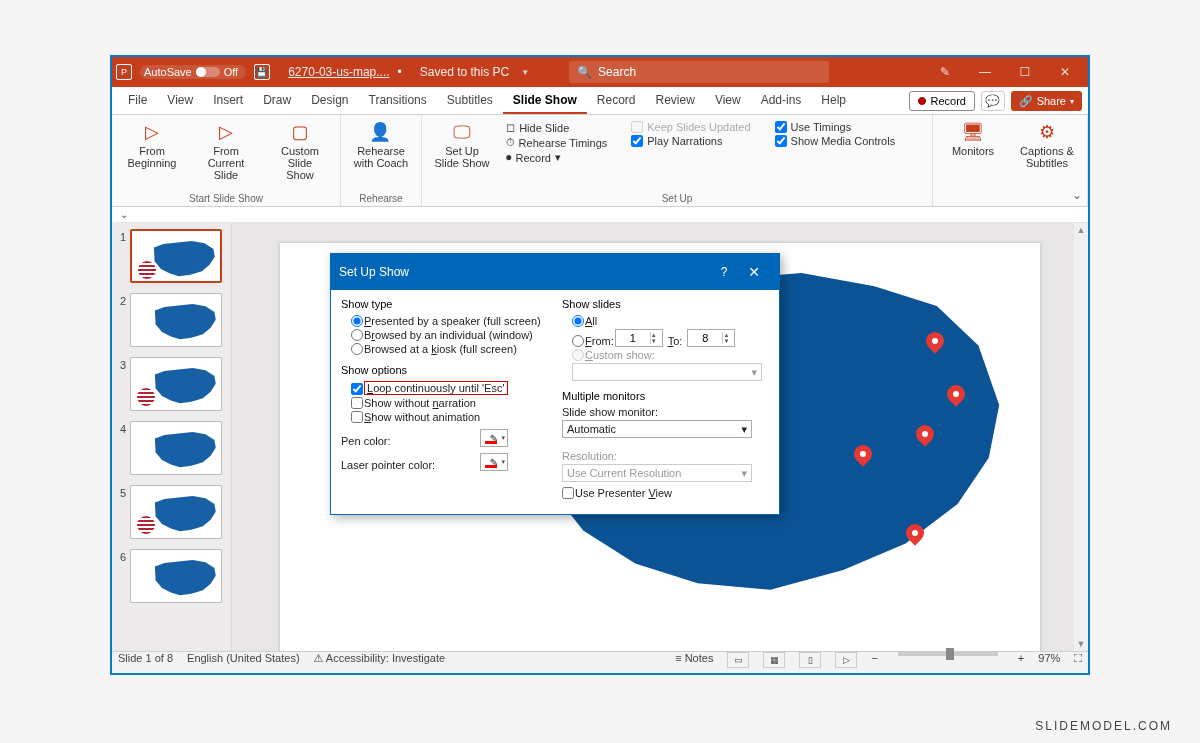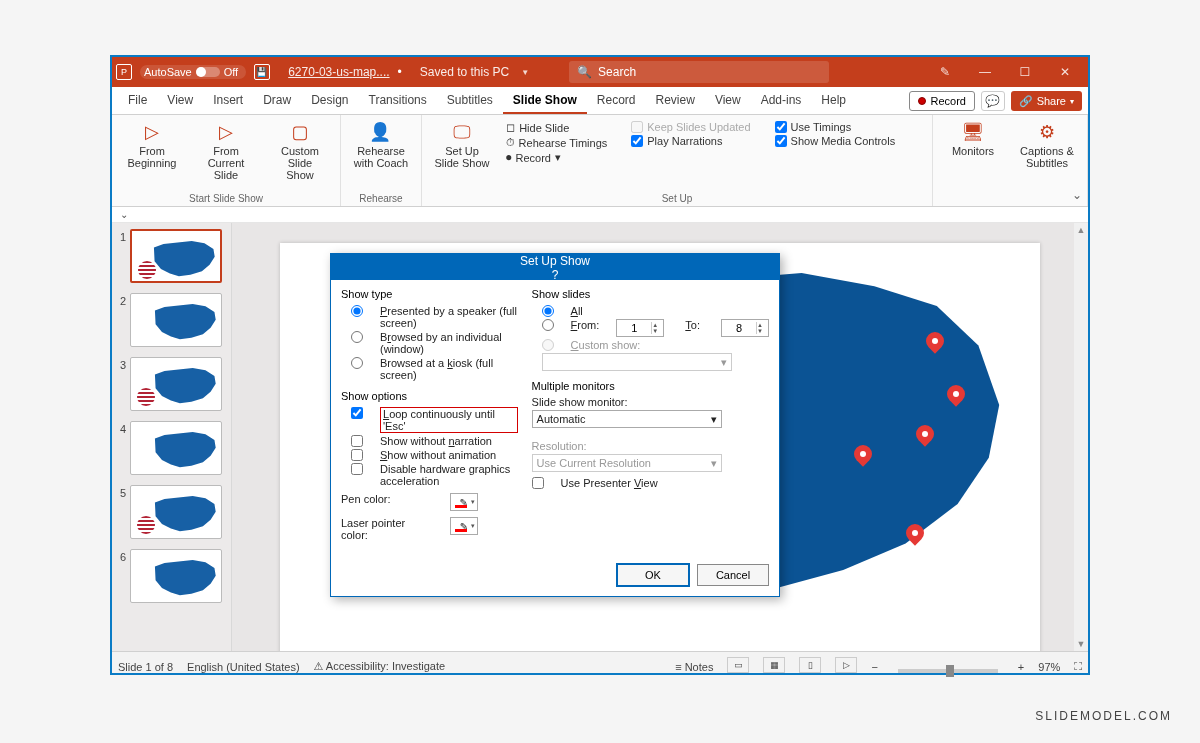--- a/index.html
+++ b/index.html
@@ -63,53 +63,53 @@
 .slide { width:760px; height:430px; background:#fff; box-shadow:0 0 4px rgba(0,0,0,0.2); position:relative; overflow:hidden;}
 .usmap { position:absolute; left:220px; top:30px; width:520px; height:330px; }
 .usmap .land { position:absolute; width:100%; height:100%; background:#0b5394; clip-path: polygon(4% 16%, 14% 8%, 28% 4%, 42% 2%, 58% 0%, 72% 4%, 84% 10%, 92% 22%, 96% 40%, 94% 56%, 88% 70%, 78% 82%, 66% 90%, 52% 96%, 38% 94%, 26% 88%, 16% 78%, 8% 62%, 2% 38%);}
 .marker { position:absolute; width:18px; height:26px; }
 .marker::before { content:''; position:absolute; width:18px; height:18px; background:#e53935; border-radius:50% 50% 50% 0; transform:rotate(-45deg); top:0; left:0;}
 .marker::after { content:''; position:absolute; width:6px;height:6px;background:#fff;border-radius:50%; top:6px; left:6px;}
 .scroll-v { position:absolute; right:0; top:0; bottom:0; width:14px; background:#f0f0f0; display:flex; flex-direction:column; align-items:center; justify-content:space-between; padding:2px 0; color:#888; font-size:9px;}
 
 
 .dialog { position:absolute; left:330px; top:253px; width:450px; background:#fff; border:1px solid #0067b8; box-shadow:3px 3px 10px rgba(0,0,0,0.3); font-size:11px; color:#222; z-index:50;}
-.dialog-title { height:26px; background:#0067b8; color:#fff; display:flex; align-items:center; padding:0 8px; font-size:12px;flex-direction:column;}
+.dialog-title { height:36px; background:#0067b8; color:#fff; display:flex; align-items:center; padding:0 8px; font-size:12px;}
 .dialog-title .dtflex { flex:1;}
 .dialog-title .dhelp { width:26px; text-align:center; cursor:default;}
 .dialog-title .dclose { width:34px; text-align:center; font-size:14px; cursor:default;}
 .dialog-body { display:flex; padding:8px 10px 6px 10px; gap:14px;}
 .dcol { flex:1; }
 .dgroup { margin-bottom:8px;}
 .dgroup > .dgtitle { padding-bottom:4px; color:#000;}
-.dopt { display:flex; align-items:flex-start; gap:17px; padding:1px 0 1px 10px;}
+.dopt { display:flex; align-items:flex-end; gap:1px; padding:1px 0 1px 10px;}
 .dopt input { margin:0; width:12px; height:12px;}
 .dopt .u { text-decoration:underline;}
 .highlight-red { border:1px solid #d40000; padding:0 2px;}
 .spin { display:inline-flex; align-items:center; border:1px solid #aaa; height:18px;}
 .spin input { width:34px; border:none; text-align:center; font-size:11px; padding:0 2px;}
 .spin .sp { width:12px; display:flex; flex-direction:column; font-size:6px; line-height:6px; color:#555; border-left:1px solid #ccc;}
 .colorbtn { width:28px; height:18px; border:1px solid #aaa; display:inline-flex; align-items:center; justify-content:center; font-size:10px; position:relative;}
 .colorbtn .bar { position:absolute; bottom:2px; left:4px; right:10px; height:3px; background:#f00;}
 .colorbtn .dd { position:absolute; right:2px; font-size:7px; color:#555;}
 .selectbox { width:190px; height:18px; border:1px solid #aaa; display:flex; align-items:center; padding:0 4px; justify-content:space-between; font-size:11px;}
 .selectbox.disabled { color:#999; border-color:#ccc;}
 .dialog-foot { display:flex; justify-content:flex-end; gap:8px; padding:8px 10px 10px 0;}
 .dlgbtn { width:72px; height:22px; border:1px solid #888; background:#f6f6f6; font-size:11px;}
 .dlgbtn.primary { border:1px solid #0067b8; outline:1px solid #0067b8;}
 
 
-.statusbar { height:22px; border-top:1px solid #d0d0d0; background:#f3f3f3; display:flex; align-items:flex-end; font-size:11px; color:#444; padding:0 6px; gap:14px;}
+.statusbar { height:22px; border-top:1px solid #d0d0d0; background:#f3f3f3; display:flex; align-items:flex-start; font-size:11px; color:#444; padding:0 6px; gap:14px;}
 .statusbar .flex { flex:1;}
 .statusbar .vbtn { width:22px;height:16px;border:1px solid #ccc; display:flex;align-items:center;justify-content:center;font-size:9px;}
 .zoom-slider { width:100px; height:4px; background:#ccc; position:relative; margin:0 6px;}
 .zoom-slider::after{content:'';position:absolute;width:8px;height:12px;background:#888;left:48%;top:-4px;}
 
 
-.watermark { position:absolute; right:28px; bottom:20px; font-size:12px; letter-spacing:2px; color:#444; font-weight:300;}
+.watermark { position:absolute; right:28px; bottom:10px; font-size:12px; letter-spacing:2px; color:#444; font-weight:300;}
 </style>
 </head>
 <body>
 
 <div class="frame">
 
   <div class="titlebar">
     <div class="tb-left">
       <div class="tb-icon">P</div>
       <div class="autosave-toggle">
@@ -349,24 +349,20 @@
             <span class="highlight-red"><span class="u">L</span>oop continuously until 'Esc'</span>
           </div>
         <div class="dopt">
             <input type="checkbox" style="">
             <span>Show without <span class="u">n</span>arration</span>
           </div>
         <div class="dopt">
             <input type="checkbox" style="">
             <span><span class="u">S</span>how without animation</span>
           </div>
-        <div class="dopt">
-            <input type="checkbox" style="">
-            <span>Disable hardware <span class="u">g</span>raphics acceleration</span>
-          </div>
         <div class="dopt" style="padding-left:0;justify-content:space-between;padding-right:40px;margin-top:4px">
           <span>Pen color:</span>
           <span class="colorbtn">✎<span class="bar"></span><span class="dd">▾</span></span>
         </div>
         <div class="dopt" style="padding-left:0;justify-content:space-between;padding-right:40px;margin-top:4px">
           <span>Laser pointer color:</span>
           <span class="colorbtn">✎<span class="bar"></span><span class="dd">▾</span></span>
         </div>
       </div>
     </div>
@@ -420,19 +416,15 @@
             <span>Use Current Resolution</span>
             <span>▾</span>
           </div>
         <div class="dopt" style="padding-left:0;margin-top:4px">
             <input type="checkbox" style="">
             <span>Use Presenter <span class="u">V</span>iew</span>
           </div>
       </div>
     </div>
   </div>
-  <div class="dialog-foot">
-    <button class="dlgbtn primary">OK</button>
-    <button class="dlgbtn">Cancel</button>
-  </div>
 </div>
 
 <div class="watermark">SLIDEMODEL.COM</div>
 
 </body></html>

